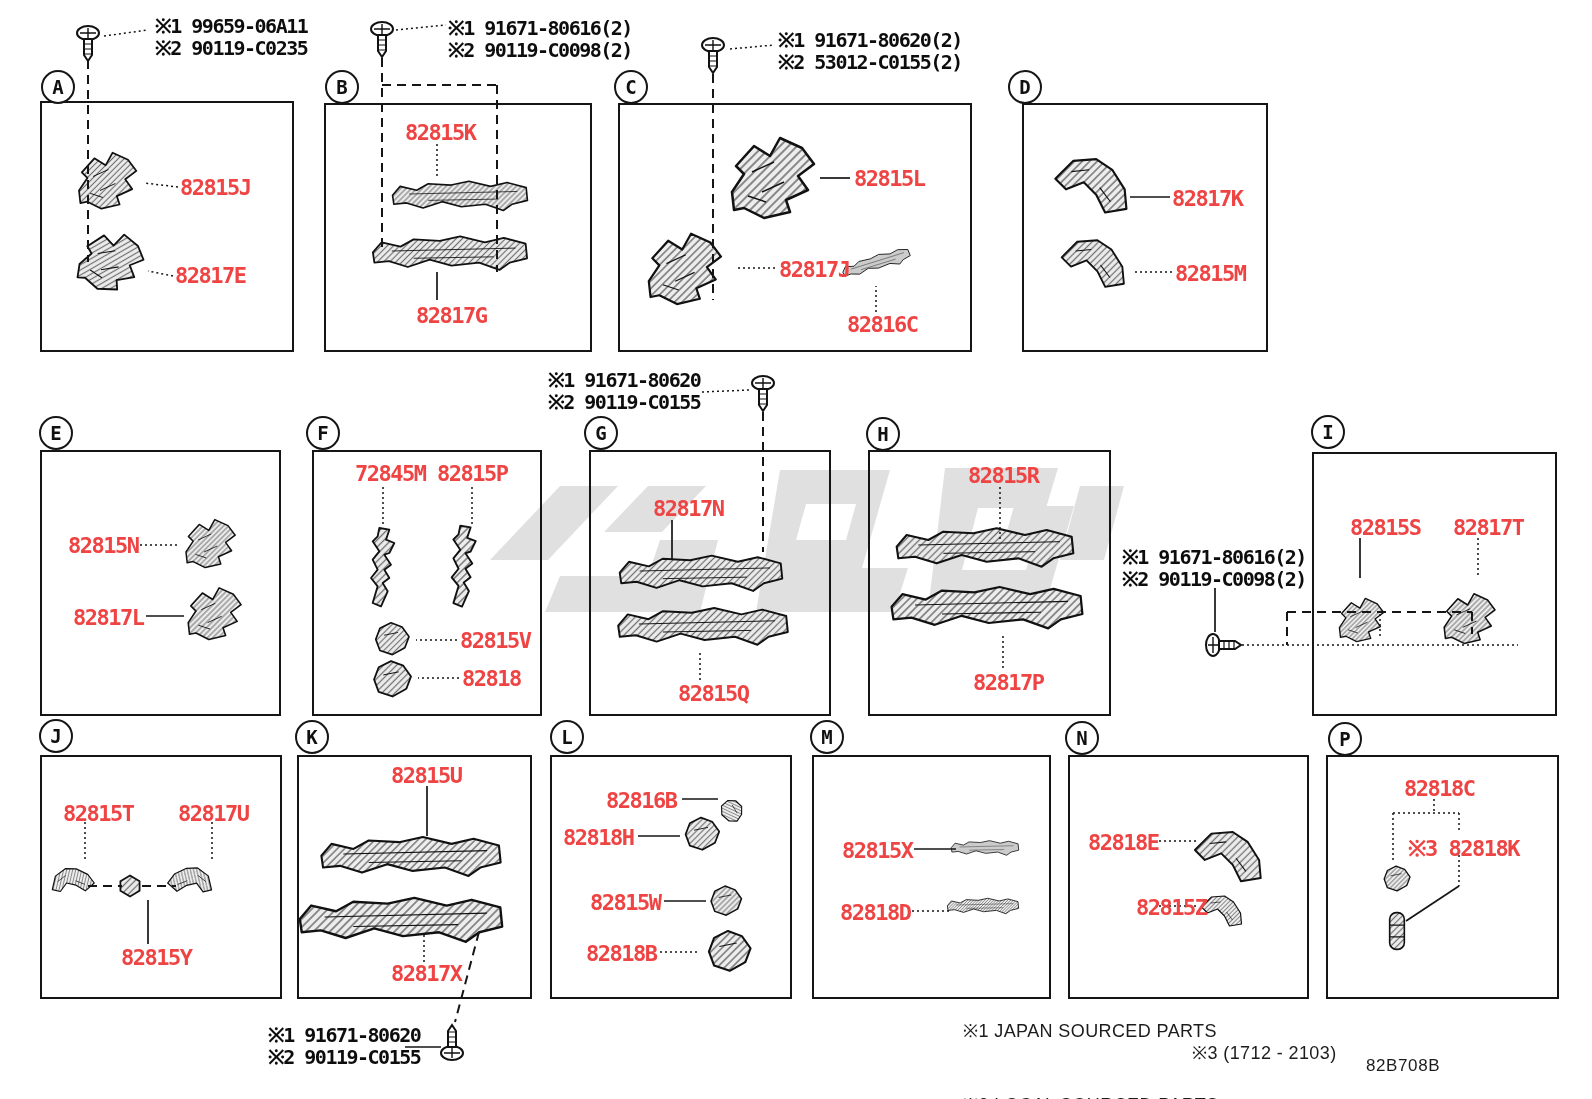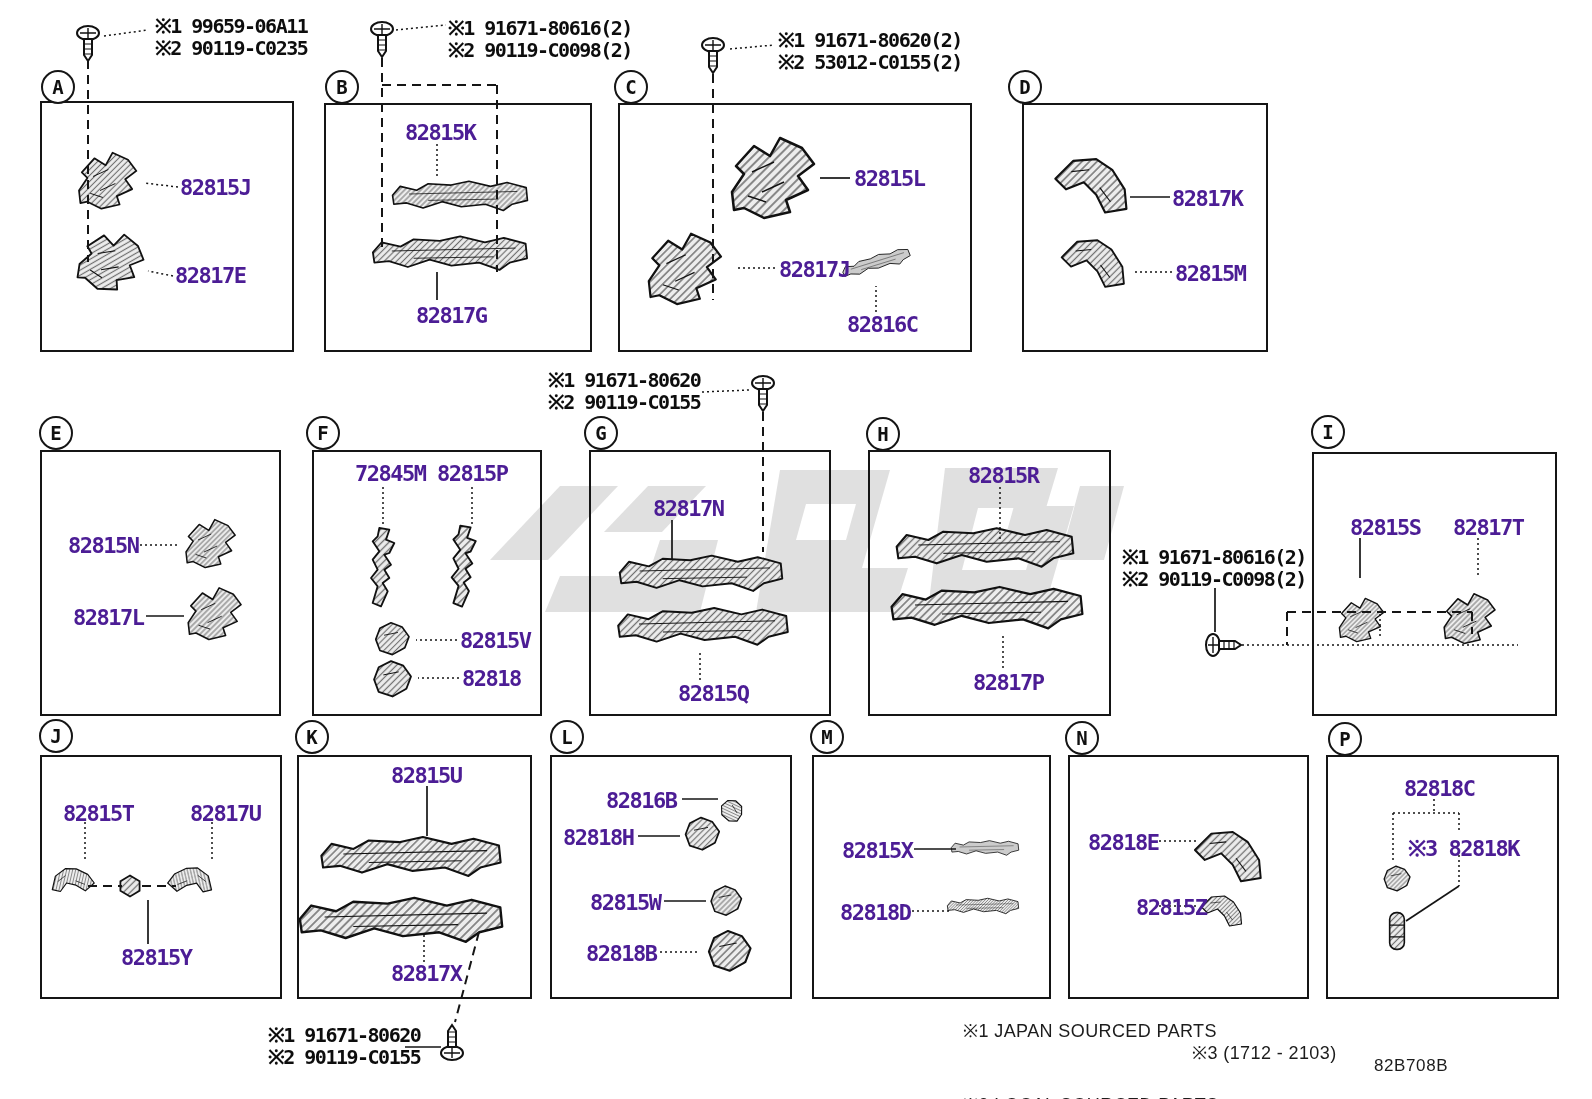--- a/index.html
+++ b/index.html
@@ -4,27 +4,27 @@
 <style>
   html,body{margin:0;padding:0;background:#ffffff;}
   #page{position:relative;width:1592px;height:1099px;background:#ffffff;overflow:hidden;
         font-family:"DejaVu Sans Mono",monospace;color:#101010;}
   #art{position:absolute;left:0;top:0;z-index:1;}
   .box{position:absolute;border:2.4px solid #151515;background:transparent;z-index:2;}
   .letter{position:absolute;width:30px;height:30px;border:2.2px solid #151515;border-radius:50%;
           display:flex;align-items:center;justify-content:center;
           font:600 19px "DejaVu Sans Mono",monospace;background:#fff;z-index:3;}
   .plabel{position:absolute;font:bold 22px "DejaVu Sans Mono",monospace;letter-spacing:-1.5px;
-          white-space:nowrap;z-index:4;color:#4c1d95;}
+          white-space:nowrap;z-index:4;color:#ef4444;}
   .note{position:absolute;font:bold 20px "DejaVu Sans Mono",monospace;letter-spacing:-1.5px;
         white-space:nowrap;z-index:4;color:#0d0d0d;}
   .legend{position:absolute;font:18px "Liberation Sans",sans-serif;letter-spacing:.4px;
           white-space:nowrap;z-index:4;color:#1c1c1c;text-align:right;}
   .code{position:absolute;font:17px "Liberation Sans",sans-serif;letter-spacing:.6px;
-        white-space:nowrap;z-index:4;color:#1c1c1c;margin-left:8px;}
+        white-space:nowrap;z-index:4;color:#1c1c1c;}
 </style>
 </head>
 <body>
 
 <div id="page">
 
   <svg id="art" width="1592" height="1099" viewBox="0 0 1592 1099">
     <defs>
       <pattern id="hatch" patternUnits="userSpaceOnUse" width="6" height="6" patternTransform="rotate(45)">
         <rect width="6" height="6" fill="#ededed"></rect>
@@ -288,21 +288,21 @@
   <span class="plabel" style="left:437px;top:461px">82815P</span>
   <span class="plabel" style="left:460px;top:628px">82815V</span>
   <span class="plabel" style="left:462px;top:666px">82818</span>
   <span class="plabel" style="left:653px;top:496px">82817N</span>
   <span class="plabel" style="left:678px;top:681px">82815Q</span>
   <span class="plabel" style="left:968px;top:463px">82815R</span>
   <span class="plabel" style="left:973px;top:670px">82817P</span>
   <span class="plabel" style="left:1350px;top:515px">82815S</span>
   <span class="plabel" style="left:1453px;top:515px">82817T</span>
   <span class="plabel" style="left:63px;top:801px">82815T</span>
-  <span class="plabel" style="left:190px;top:801px">82817U</span>
+  <span class="plabel" style="left:178px;top:801px">82817U</span>
   <span class="plabel" style="left:121px;top:945px">82815Y</span>
   <span class="plabel" style="left:391px;top:763px">82815U</span>
   <span class="plabel" style="left:391px;top:961px">82817X</span>
   <span class="plabel" style="left:606px;top:788px">82816B</span>
   <span class="plabel" style="left:563px;top:825px">82818H</span>
   <span class="plabel" style="left:590px;top:890px">82815W</span>
   <span class="plabel" style="left:586px;top:941px">82818B</span>
   <span class="plabel" style="left:842px;top:838px">82815X</span>
   <span class="plabel" style="left:840px;top:900px">82818D</span>
   <span class="plabel" style="left:1088px;top:830px">82818E</span>

